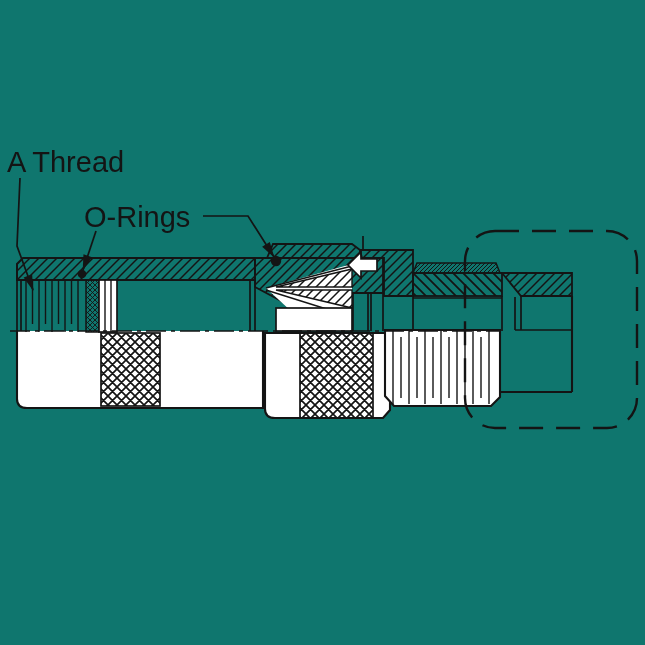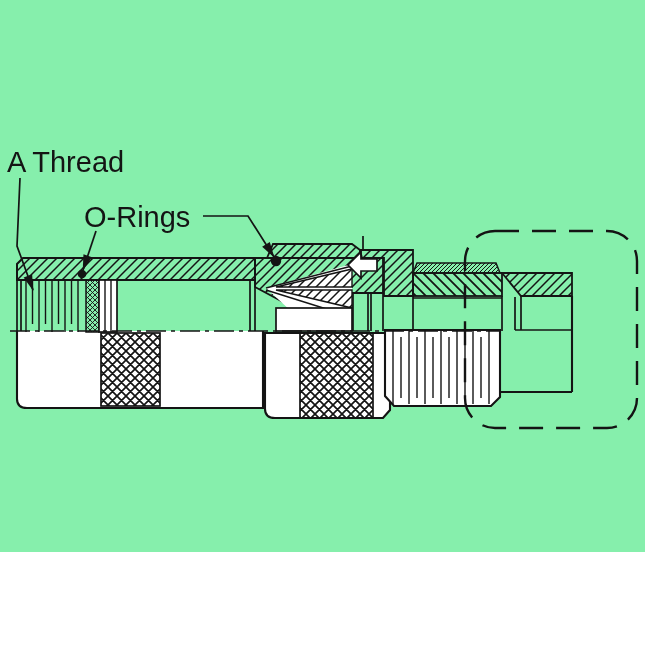--- a/index.html
+++ b/index.html
@@ -1,16 +1,16 @@
 <!DOCTYPE html>
 <html><head>
 <meta charset="utf-8">
 <style>
   html,body{margin:0;padding:0;background:#ffffff;}
-  .stage{position:relative;width:645px;height:552px;background:#86efac;overflow:hidden;}
+  .stage{position:relative;width:645px;height:645px;background:#0f766e;overflow:hidden;}
   svg{display:block;}
   svg .ln{stroke:#141414;stroke-width:1.7;fill:none;}
   svg .ln2{stroke:#141414;stroke-width:2.1;fill:none;}
   svg .thin{stroke:#141414;stroke-width:1.4;fill:none;}
   svg .fillw{fill:#ffffff;}
   svg text{font-family:"Liberation Sans", sans-serif;font-size:29px;fill:#141414;}
 </style>
 </head>
 <body>
 

